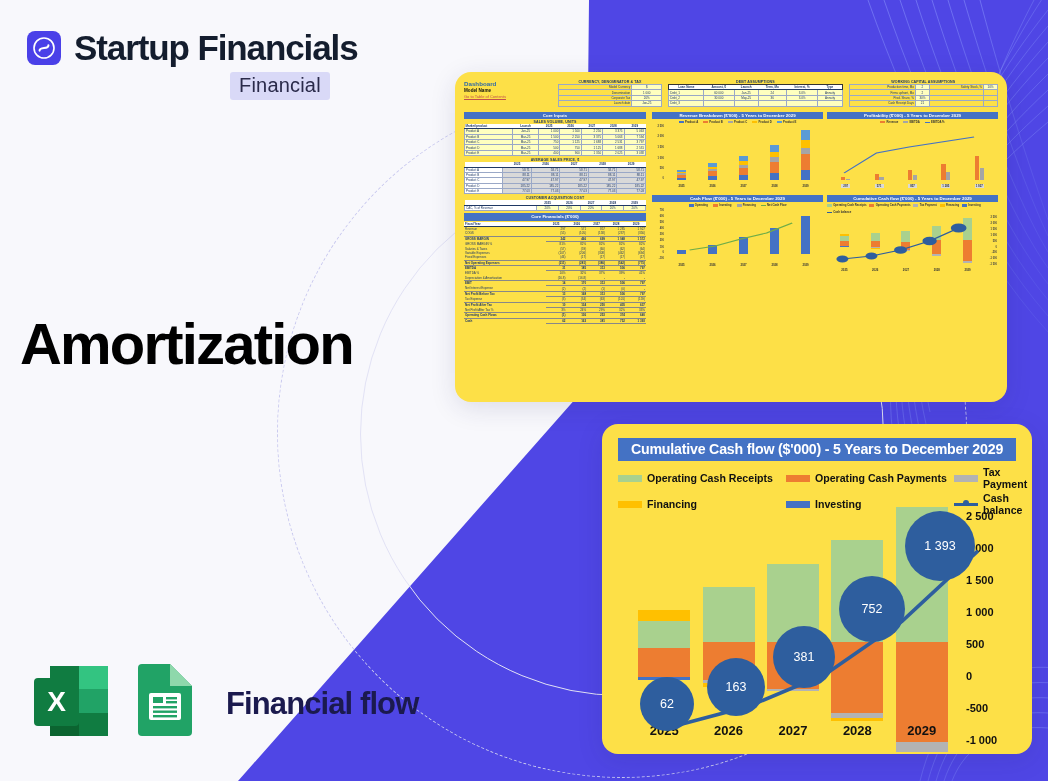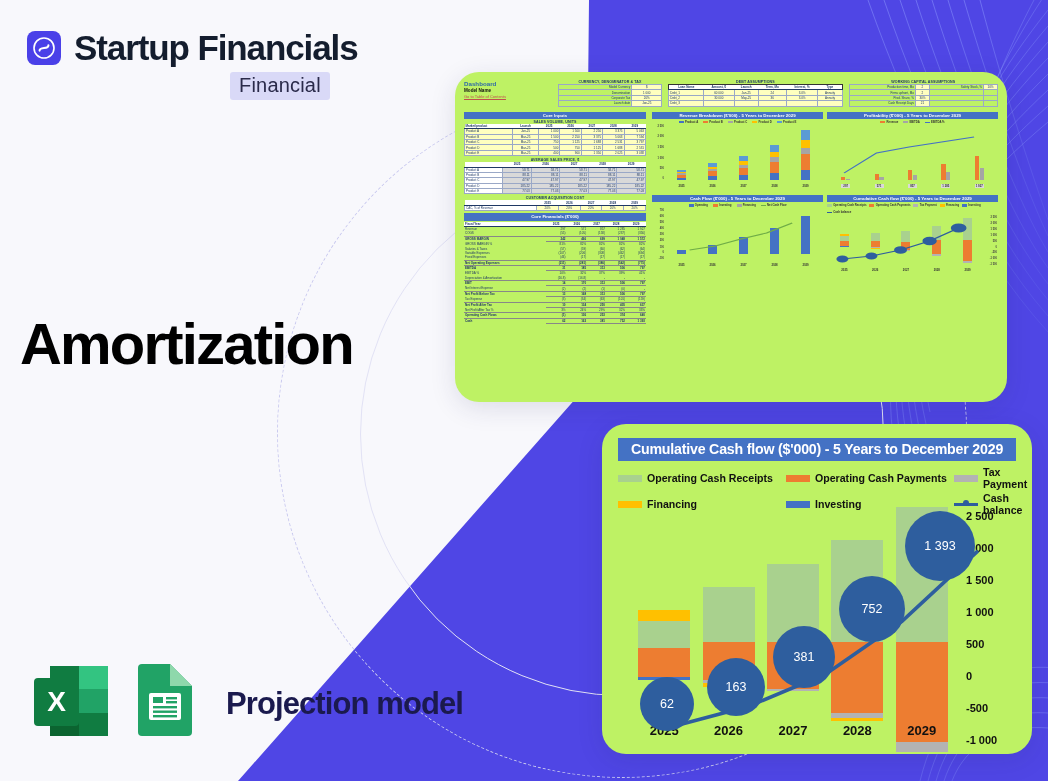--- a/index.html
+++ b/index.html
@@ -25,22 +25,22 @@
     position: absolute;
     left: 360px; top: 172px;
     width: 524px; height: 524px;
     border: 1.4px solid #e2e2f5;
     border-radius: 50%;
   }
 
   
   .card {
     position: absolute;
-    background: #bef264;
-    border-radius: 24px;
+    background: #fde047;
+    border-radius: 16px;
     box-shadow: 0 6px 26px rgba(40,40,90,.13);
     overflow: hidden;
     z-index: 5;
   }
   #card-dashboard { left: 455px; top: 72px; width: 552px; height: 330px; }
   #card-chart     { left: 602px; top: 424px; width: 430px; height: 330px; }
 
   
   #brand { position: absolute; left: 27px; top: 28px; z-index: 10; }
   .brand-row { display: flex; align-items: center; gap: 13px; }
@@ -246,21 +246,21 @@
       <path d="M38 0 l22 22 h-22 Z" fill="#8ed8ab"></path>
       <rect x="17" y="29" width="32" height="27" rx="2" fill="#fff"></rect>
       <rect x="21" y="33" width="10" height="6" fill="#21a366"></rect>
       <rect x="34" y="33" width="11" height="2.4" fill="#21a366"></rect>
       <rect x="34" y="37" width="11" height="2.4" fill="#21a366"></rect>
       <rect x="21" y="42" width="24" height="2.4" fill="#21a366"></rect>
       <rect x="21" y="46.5" width="24" height="2.4" fill="#21a366"></rect>
       <rect x="21" y="51" width="24" height="2.4" fill="#21a366"></rect>
     </svg>
   </div>
-  <div class="footer-label">Projection model</div>
+  <div class="footer-label">Financial flow</div>
 </div>
 
 <div class="card" id="card-dashboard">
   <div class="dash">
 
     <div style="display:flex;gap:6px;align-items:flex-start">
       <div style="width:88px">
         <div class="dash-title">Dashboard</div>
         <div class="dash-sub">Model Name</div>
         <div class="dash-link">Go to Table of Contents</div>

